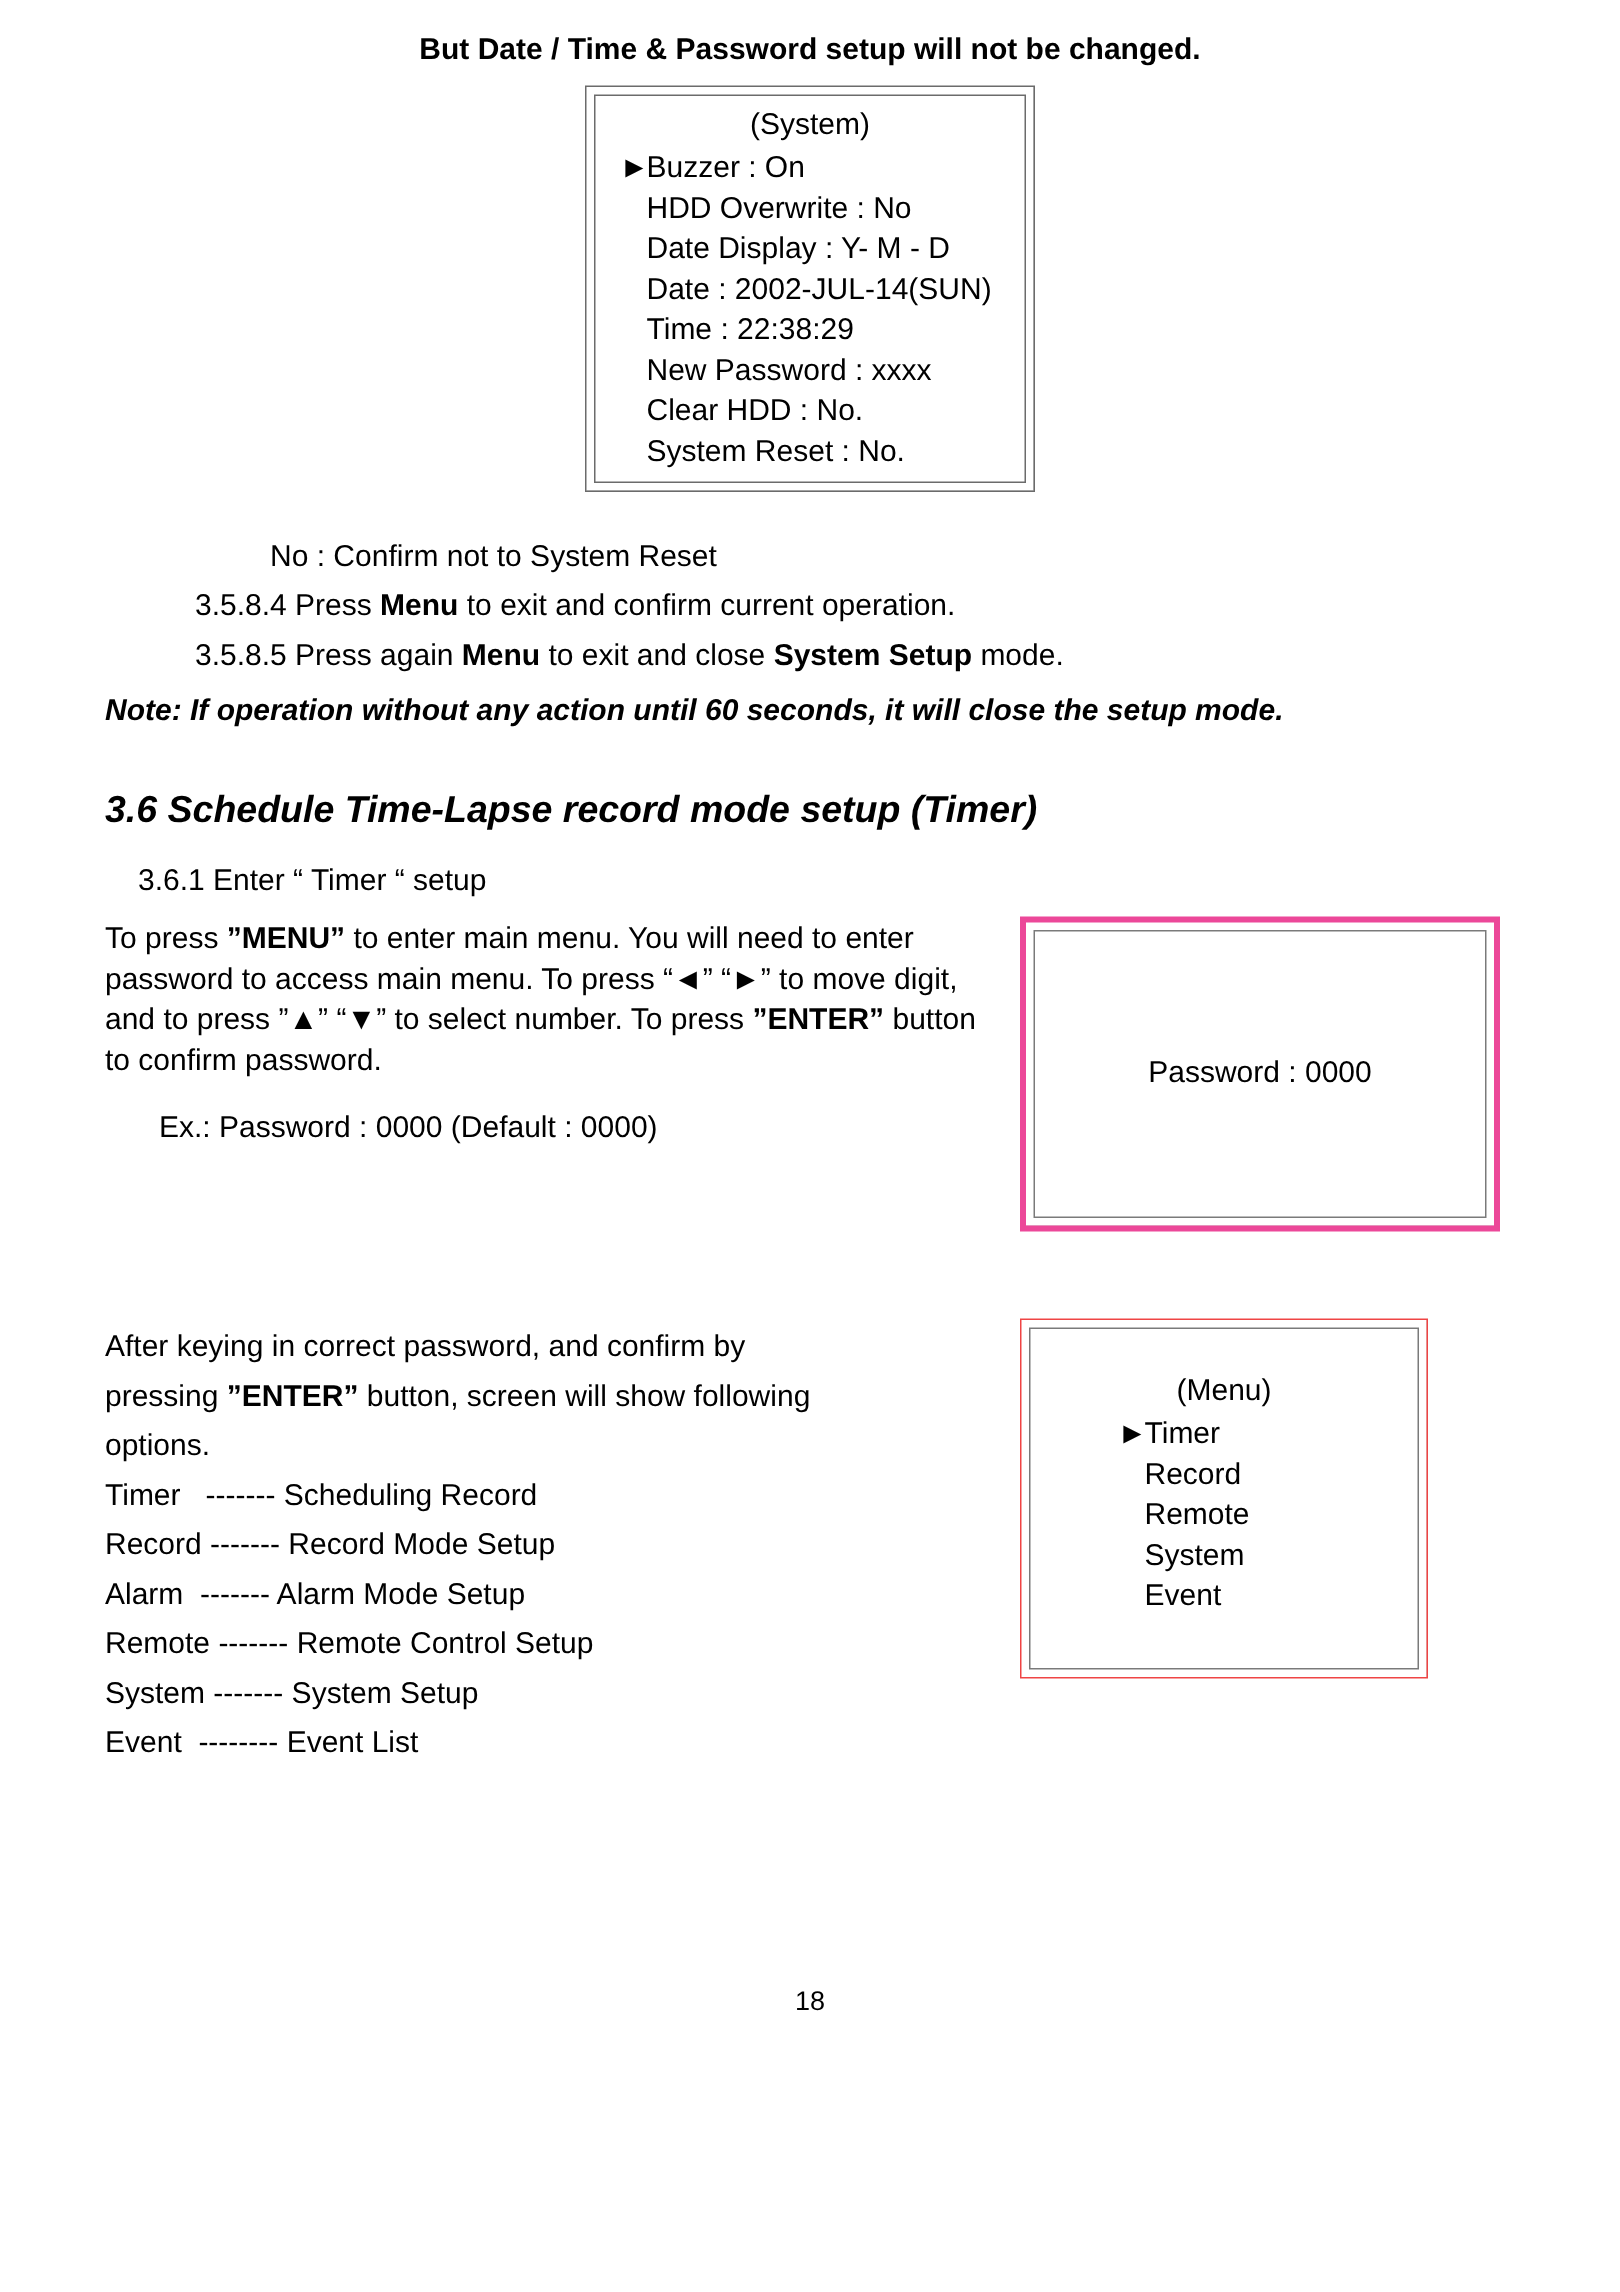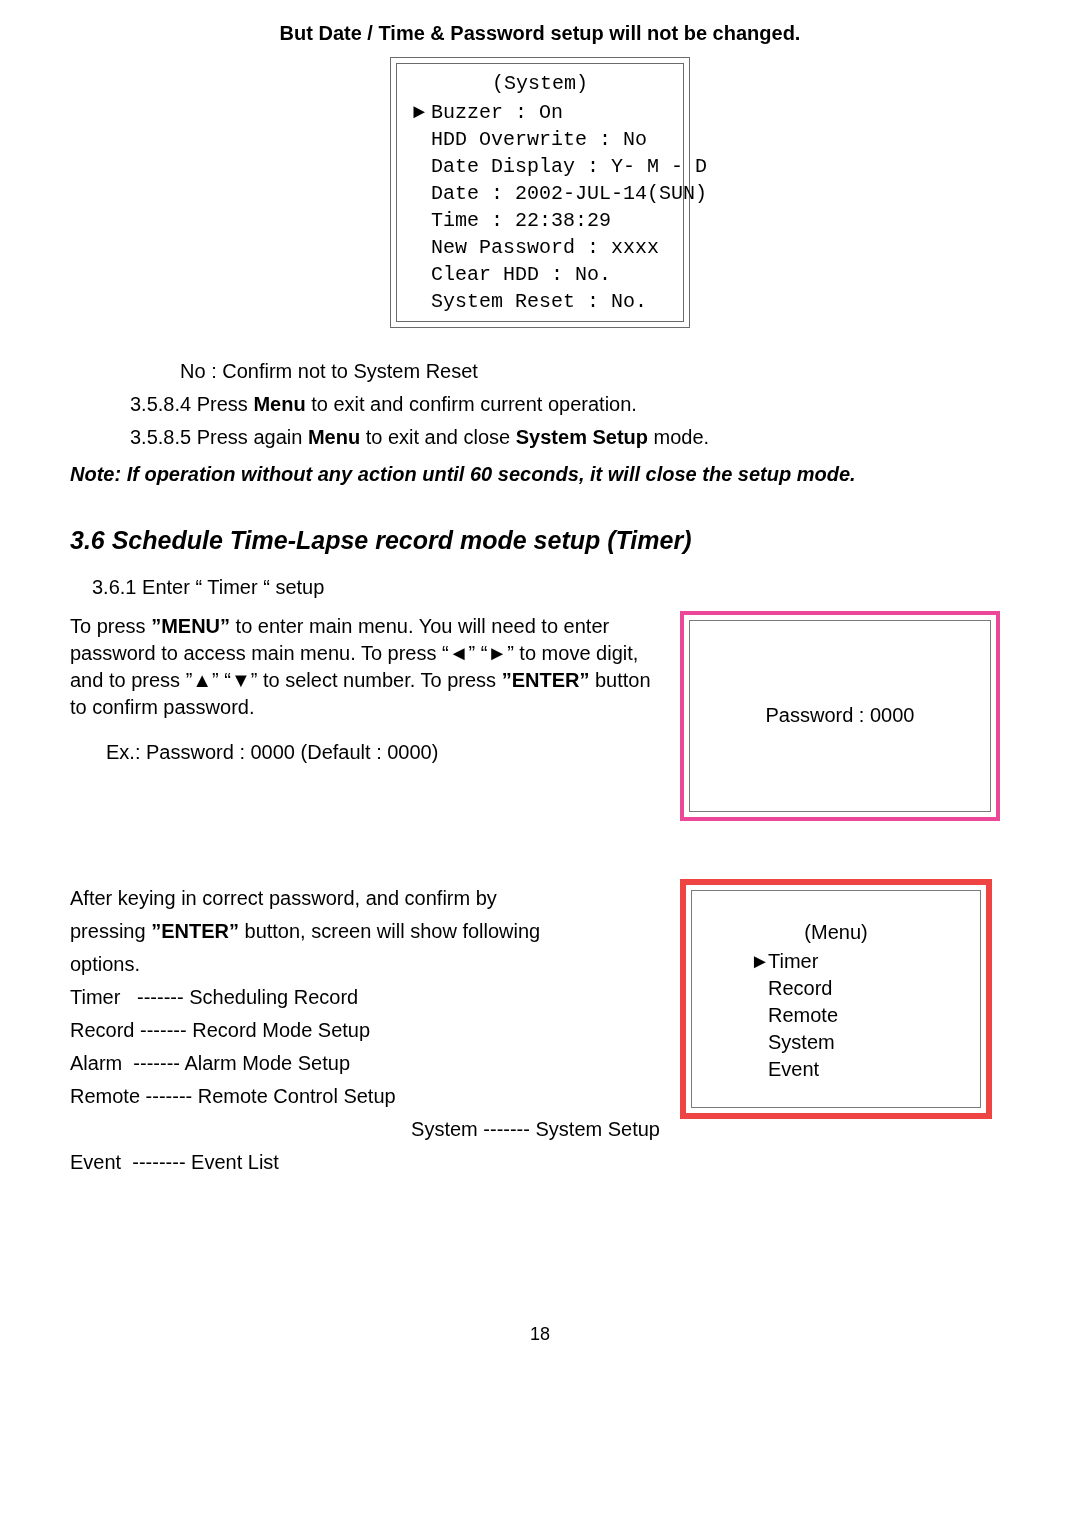--- a/index.html
+++ b/index.html
@@ -21,21 +21,20 @@
     font-weight: bold;
     margin-bottom: 10px;
   }
 
   .system-box {
     border: 1px solid #6b6b6b;
     box-shadow: inset 0 0 0 5px #ffffff, inset 0 0 0 6px #6b6b6b;
     width: 300px;
     margin: 0 auto 30px auto;
     padding: 12px 16px 12px 16px;
-    font-family: Liberation Mono, monospace;
   }
   .system-title { text-align: center; margin-bottom: 2px; }
   .system-row { padding-left: 6px; white-space: nowrap; }
   .system-row .ptr { display:inline-block; width: 18px; }
 
   .body-text { margin: 6px 0; }
   .indent-1 { padding-left: 60px; }
   .indent-2 { padding-left: 110px; }
 
   .section-heading {
@@ -60,23 +59,23 @@
     box-shadow: inset 0 0 0 5px #ffffff, inset 0 0 0 6px #7a7a7a;
     width: 320px;
     height: 210px;
     display: flex;
     align-items: center;
     justify-content: center;
     margin-top: 4px;
   }
 
   .menu-box {
-    border: 6px solid #ef4444;
+    border: 1px solid #ef4444;
     box-shadow: inset 0 0 0 5px #ffffff, inset 0 0 0 6px #7a7a7a;
-    width: 312px;
+    width: 272px;
     height: 240px;
     padding: 34px 26px 20px 26px;
   }
   .menu-title { text-align: center; margin-bottom: 2px; }
   .menu-row { padding-left: 56px; }
   .menu-row.first { padding-left: 38px; }
   .menu-row .ptr { display:inline-block; width: 18px; }
 
   .ex-line { padding-left: 36px; margin-top: 18px; }
 
@@ -141,21 +140,21 @@
   <div class="col-left">
     <div class="body-text">After keying in correct password, and confirm by</div>
     <div class="body-text">
       <span>pressing </span><span class="bold">”ENTER”</span><span> button, screen will show following</span>
     </div>
     <div class="body-text">options.</div>
     <div class="body-text" style="white-space:pre;">Timer   ------- Scheduling Record</div>
     <div class="body-text" style="white-space:pre;">Record ------- Record Mode Setup</div>
     <div class="body-text" style="white-space:pre;">Alarm  ------- Alarm Mode Setup</div>
     <div class="body-text" style="white-space:pre;">Remote ------- Remote Control Setup</div>
-    <div class="body-text" style="white-space:pre;text-align:right;">System ------- System Setup</div>
+    <div class="body-text" style="white-space:pre;">System ------- System Setup</div>
     <div class="body-text" style="white-space:pre;">Event  -------- Event List</div>
   </div>
   <div class="col-right">
     <div class="menu-box">
       <div class="menu-title">(Menu)</div>
       <div class="menu-row first"><span class="ptr">►</span><span>Timer</span></div>
       <div class="menu-row"><span>Record</span></div>
       <div class="menu-row"><span>Remote</span></div>
       <div class="menu-row"><span>System</span></div>
       <div class="menu-row"><span>Event</span></div>

